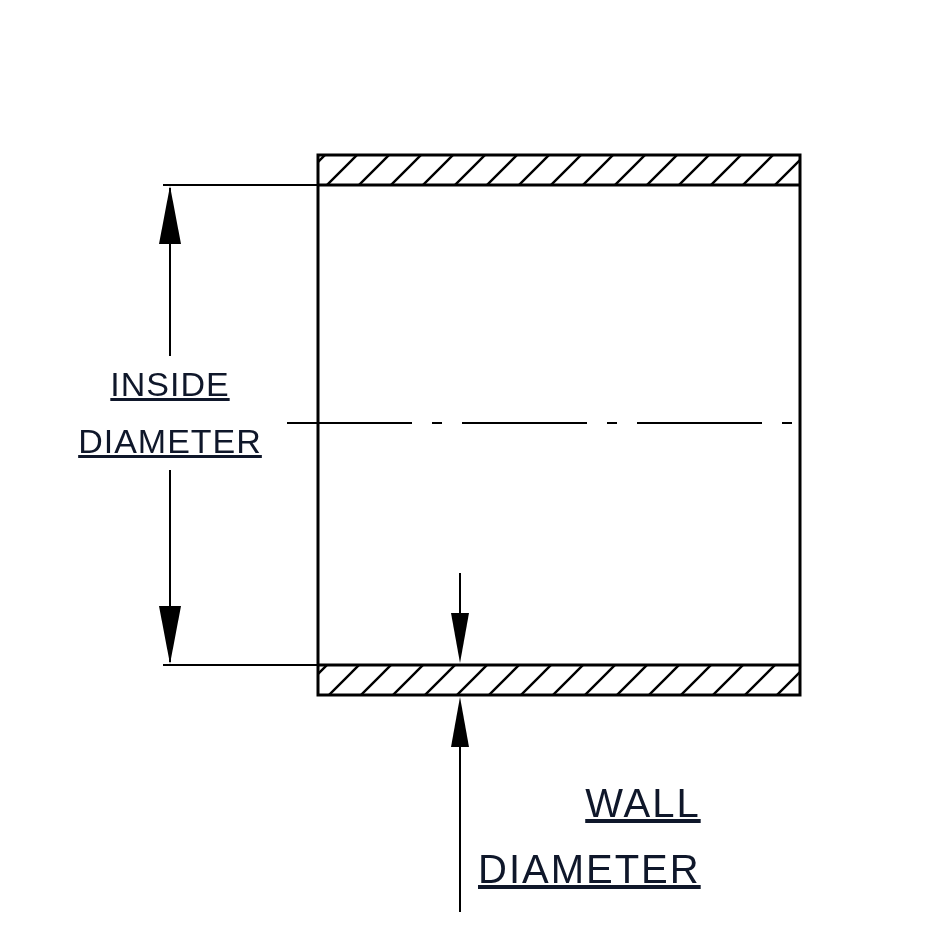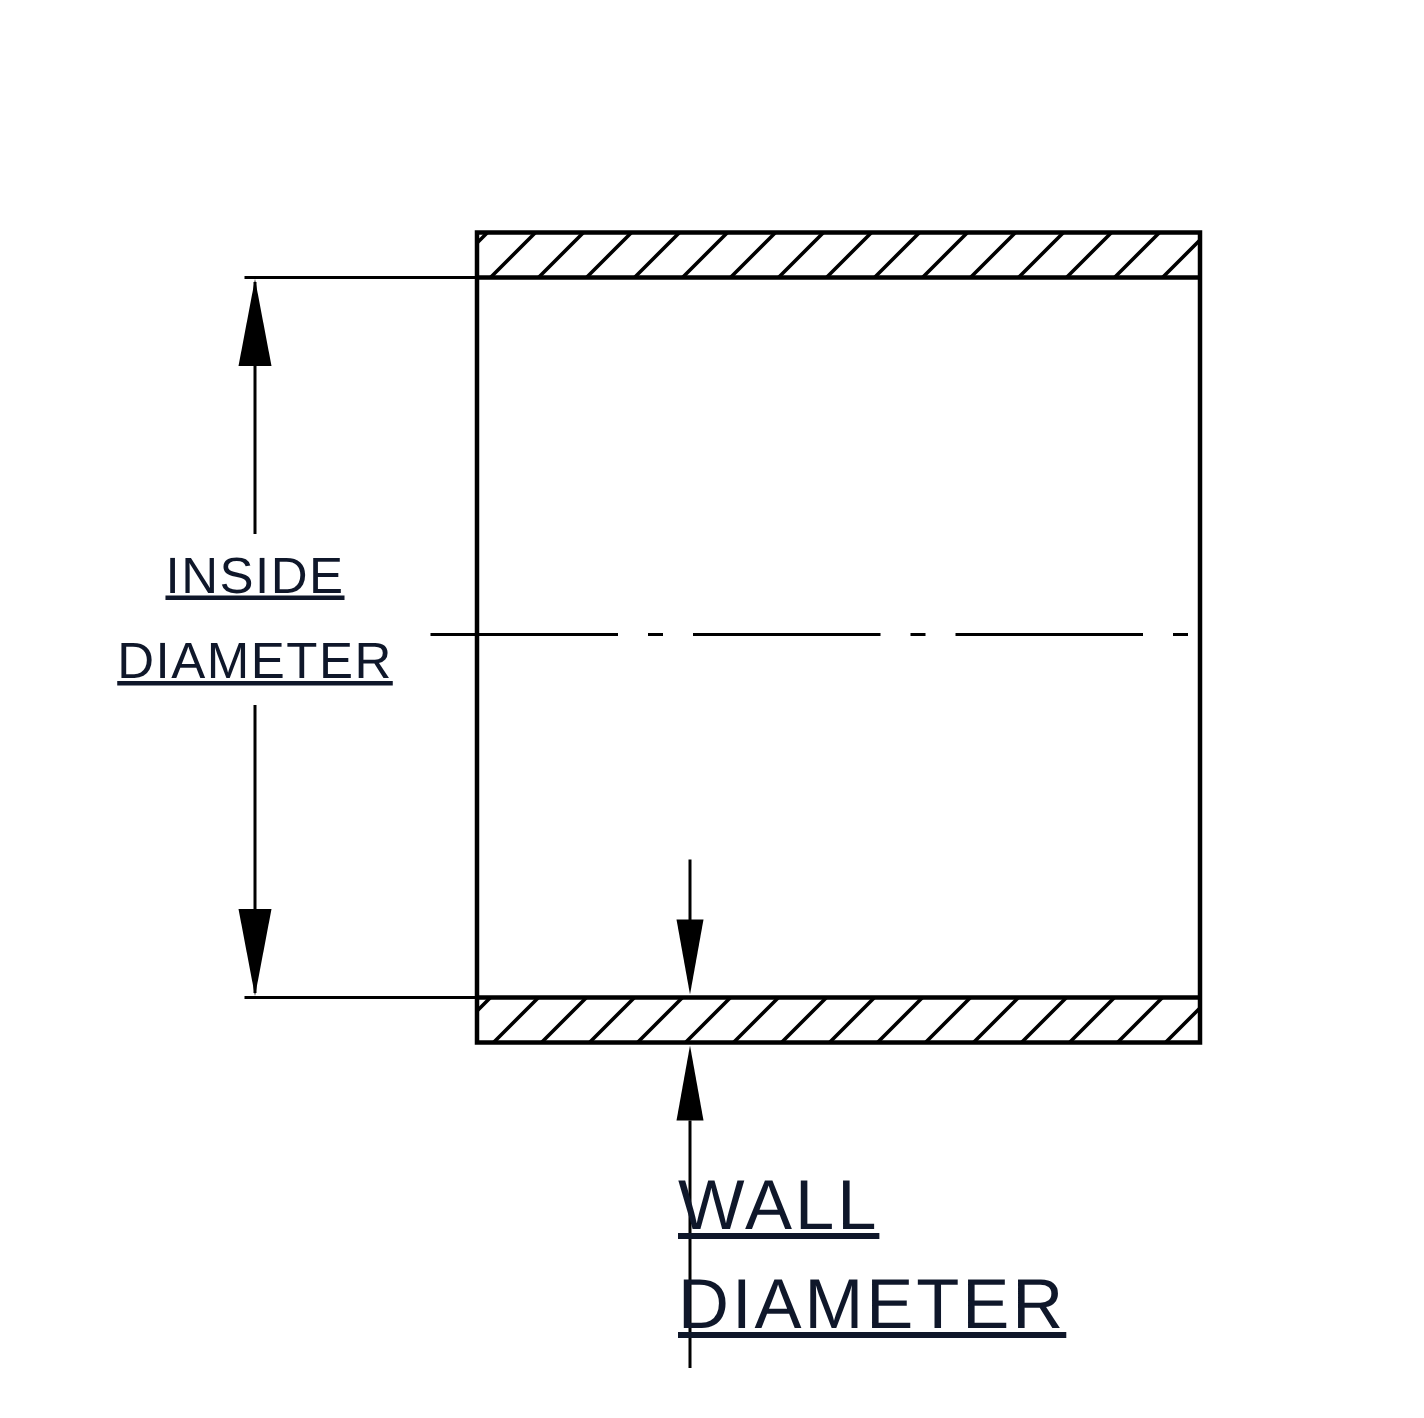--- a/index.html
+++ b/index.html
@@ -31,25 +31,26 @@
     left: 55px;
     top: 356px;
     width: 230px;
     text-align: center;
     font-size: 34px;
     line-height: 57px;
     letter-spacing: 1px;
     background: #ffffff; 
   }
   .label-wall {
-    left: 452px;
+    left: 478px;
     top: 770px;
-    font-size: 47px;
+    font-size: 40px;
     line-height: 66px;
     letter-spacing: 2px;
+    text-align: right;
   }
 </style>
 </head>
 <body>
 
 <div class="canvas">
 
   <svg class="linework" width="949" height="945" viewBox="0 0 949 945">
     <defs>
       <pattern id="hatch" width="32" height="32" patternUnits="userSpaceOnUse">

